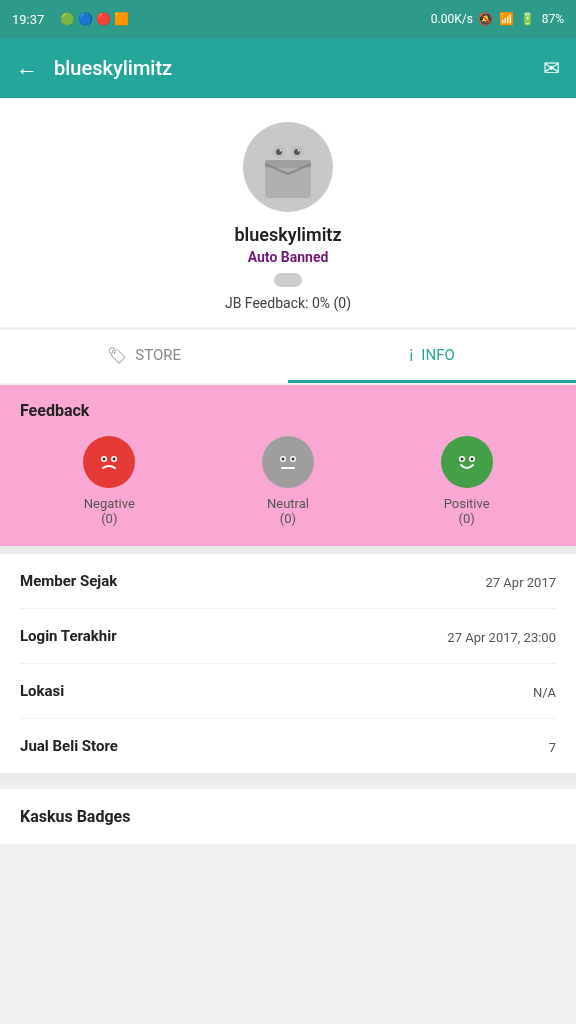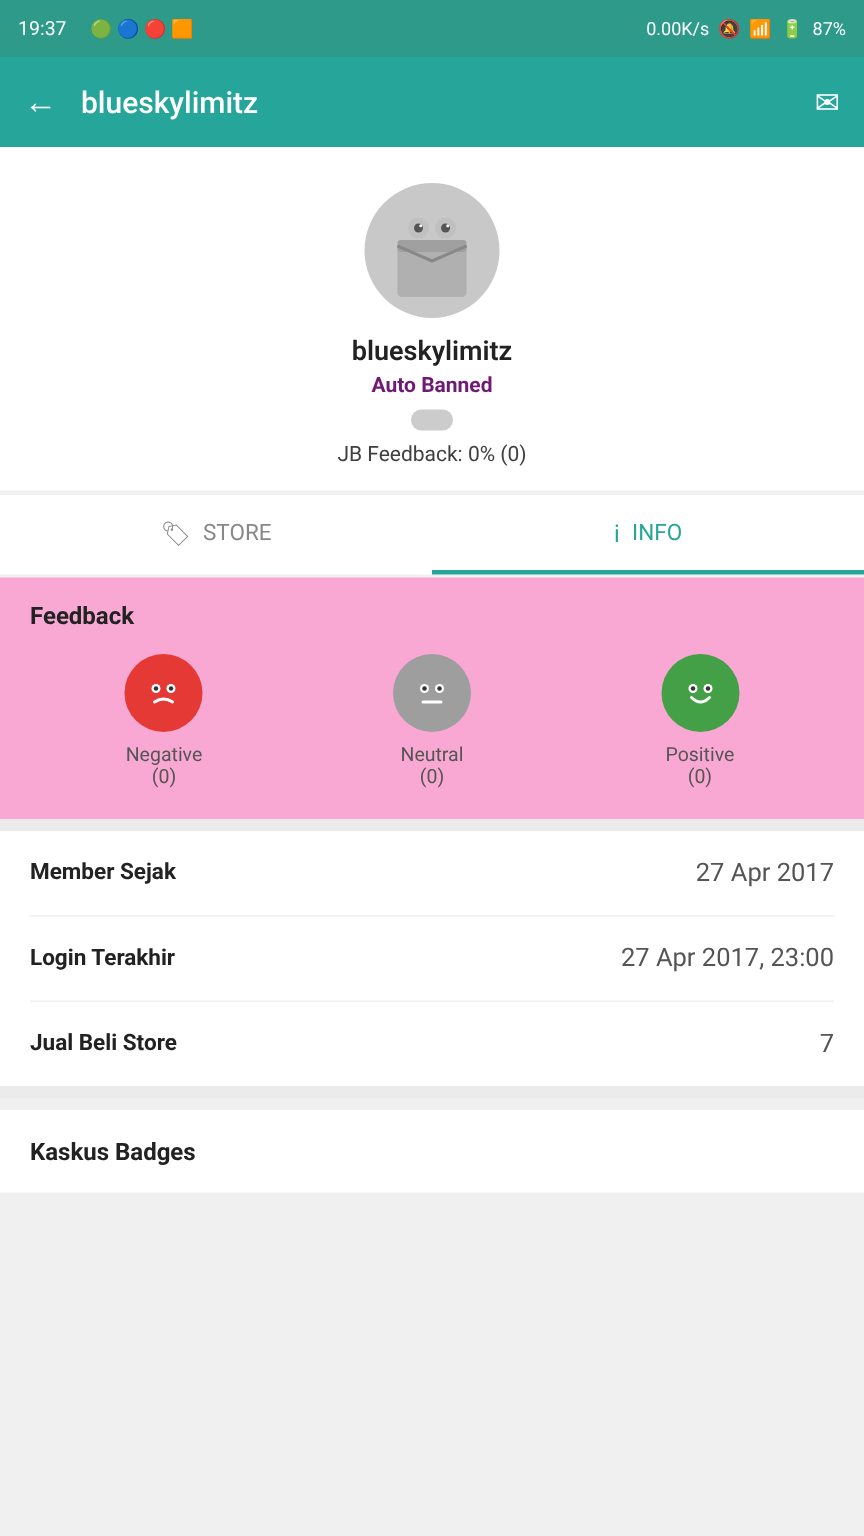--- a/index.html
+++ b/index.html
@@ -171,33 +171,33 @@
     }
 
     
     .info-section {
       background: white;
       padding: 0 20px;
     }
     .info-row {
       display: flex;
       justify-content: space-between;
-      align-items: flex-start;
+      align-items: flex-end;
       padding: 18px 0;
       border-bottom: 1px solid #f0f0f0;
       gap: 44px;
     }
     .info-row:last-child { border-bottom: none; }
     .info-label {
       font-size: 15px;
       font-weight: 700;
       color: #222;
     }
     .info-value {
-      font-size: 17px;
+      font-size: 13px;
       color: #555;
     }
 
     
     .badges-section {
       background: white;
       margin-top: 8px;
       padding: 18px 20px;
     }
     .badges-title {
@@ -326,20 +326,24 @@
 <div class="info-section">
   <div class="info-row">
     <span class="info-label">Member Sejak</span>
     <span class="info-value">27 Apr 2017</span>
   </div>
   <div class="info-row">
     <span class="info-label">Login Terakhir</span>
     <span class="info-value">27 Apr 2017, 23:00</span>
   </div>
   <div class="info-row">
+    <span class="info-label">Lokasi</span>
+    <span class="info-value">N/A</span>
+  </div>
+  <div class="info-row">
     <span class="info-label">Jual Beli Store</span>
     <span class="info-value">7</span>
   </div>
 </div>
 
 <div class="divider"></div>
 
 <div class="badges-section">
   <div class="badges-title">Kaskus Badges</div>
 </div>

